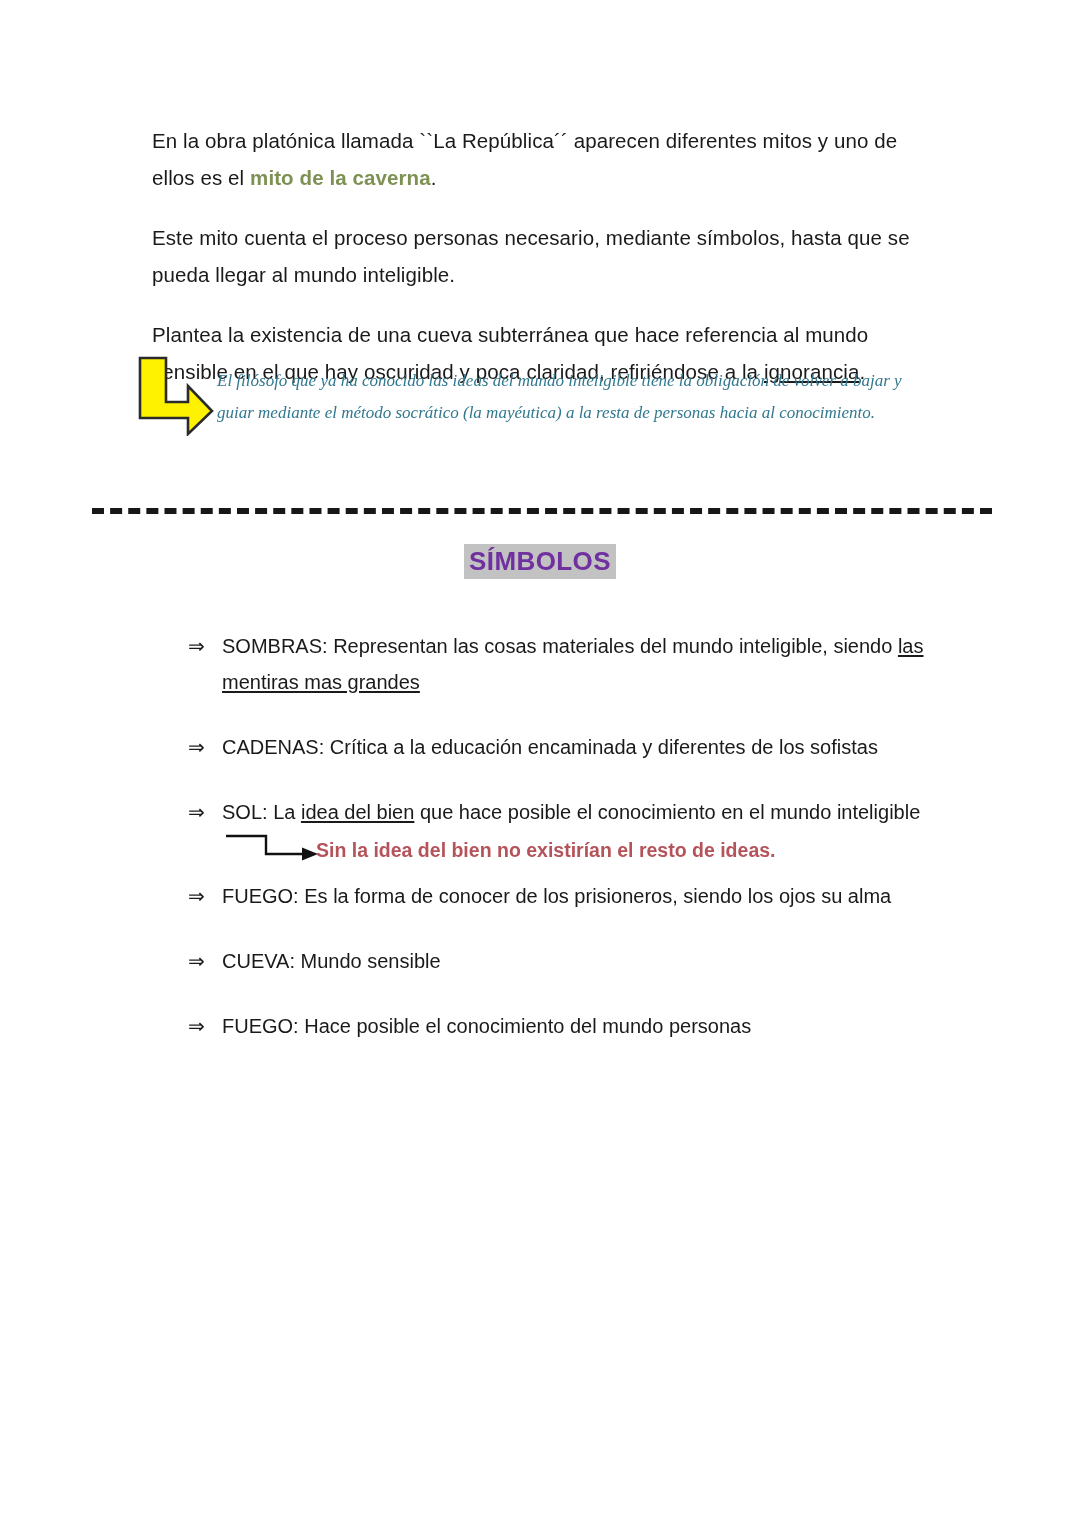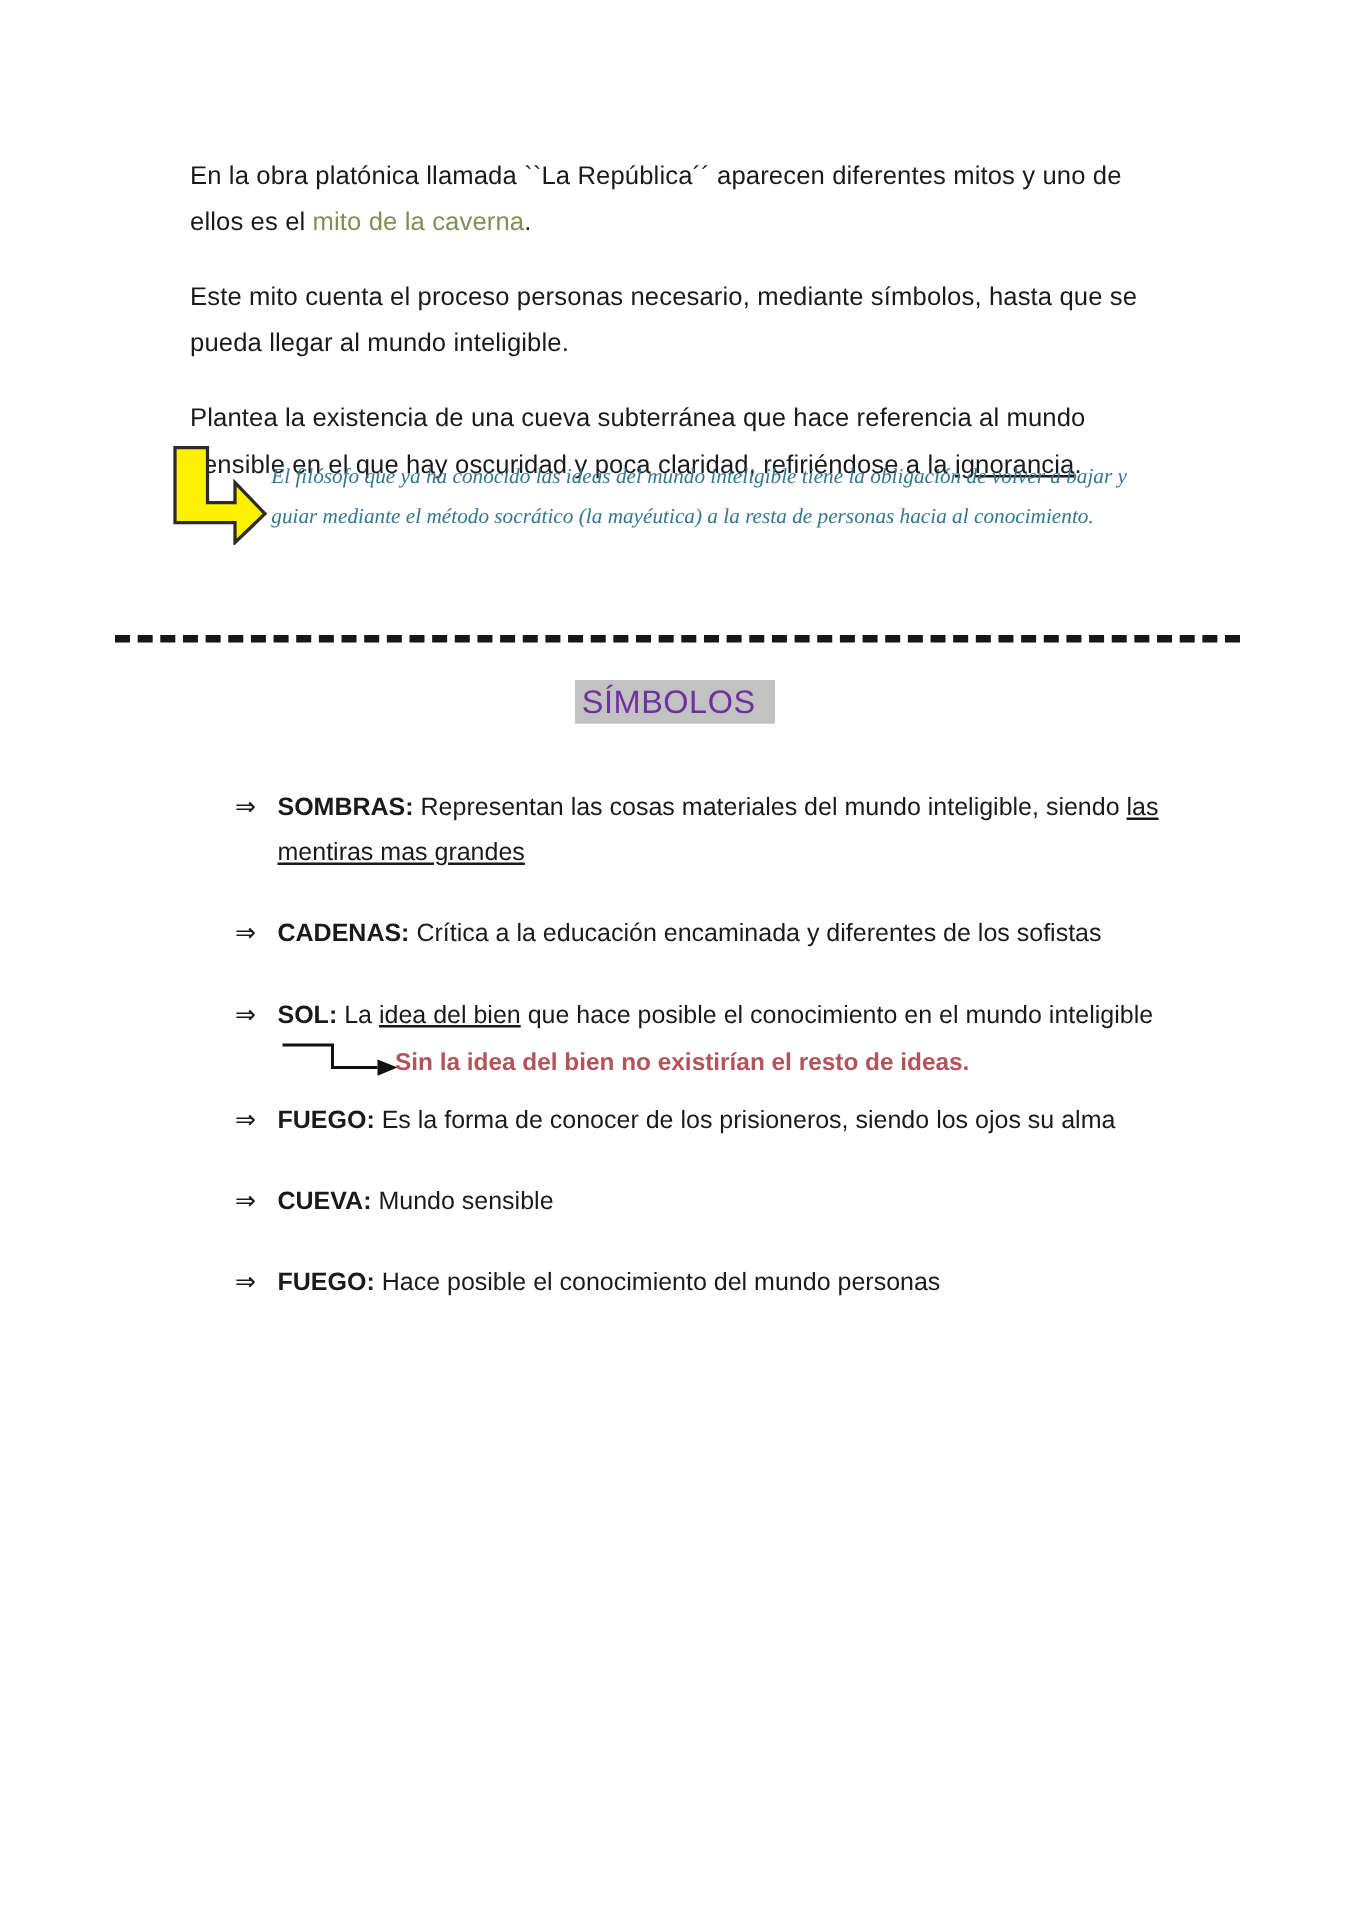--- a/index.html
+++ b/index.html
@@ -34,21 +34,21 @@
     font-size: 20.5px;
     line-height: 37px;
     letter-spacing: 0.1px;
     margin: 0 0 23px 0;
     color: #1a1a1a;
   }
   .para:last-child { margin-bottom: 0; }
 
   .green-bold {
     color: #7d9153;
-    font-weight: normal;
+    font-weight: bold;
   }
   .ul-word {
     text-decoration: underline;
     text-underline-offset: 2px;
   }
 
   
   .callout {
     position: absolute;
     left: 136px;
@@ -90,24 +90,24 @@
     position: absolute;
     left: 0;
     top: 544px;
     width: 1080px;
     text-align: center;
   }
   .heading {
     display: inline-block;
     background: #c2c2c2;
     color: #7030a0;
-    font-weight: normal;
+    font-weight: bold;
     font-size: 26px;
     letter-spacing: 0.4px;
-    padding: 2px 15px 3px 5px;
+    padding: 2px 5px 3px 5px;
     line-height: 30px;
   }
 
   
   .symbols {
     position: absolute;
     left: 188px;
     top: 628px;
     width: 740px;
   }
@@ -121,21 +121,21 @@
   }
   .sym-item:last-child { margin-bottom: 0; }
   .sym-bullet {
     position: absolute;
     left: 0;
     top: 0;
     font-size: 20px;
     line-height: 36px;
     color: #1a1a1a;
   }
-  .sym-term { font-weight: bold; margin-top: 47px; }
+  .sym-term { font-weight: normal; margin-top: 47px; }
 
   
   .sub-note {
     position: relative;
     height: 44px;
     margin-top: -2px;
     padding-left: 0;
   }
   .elbow {
     position: absolute;

